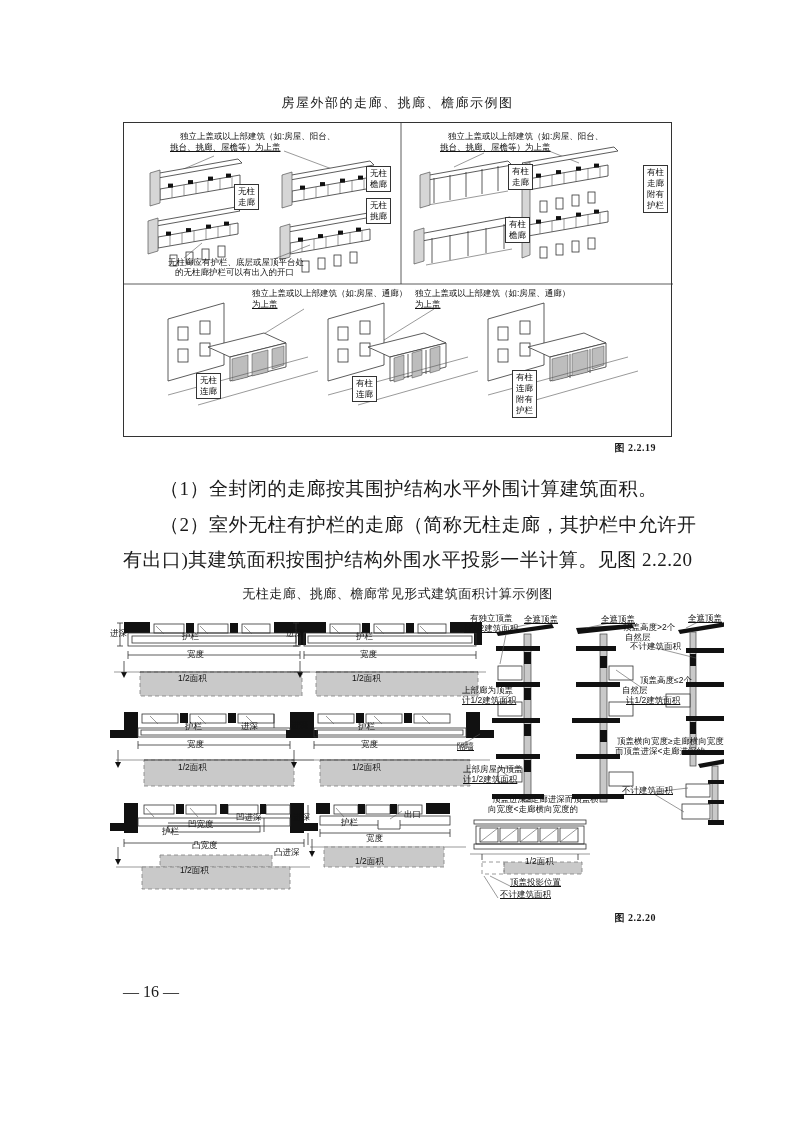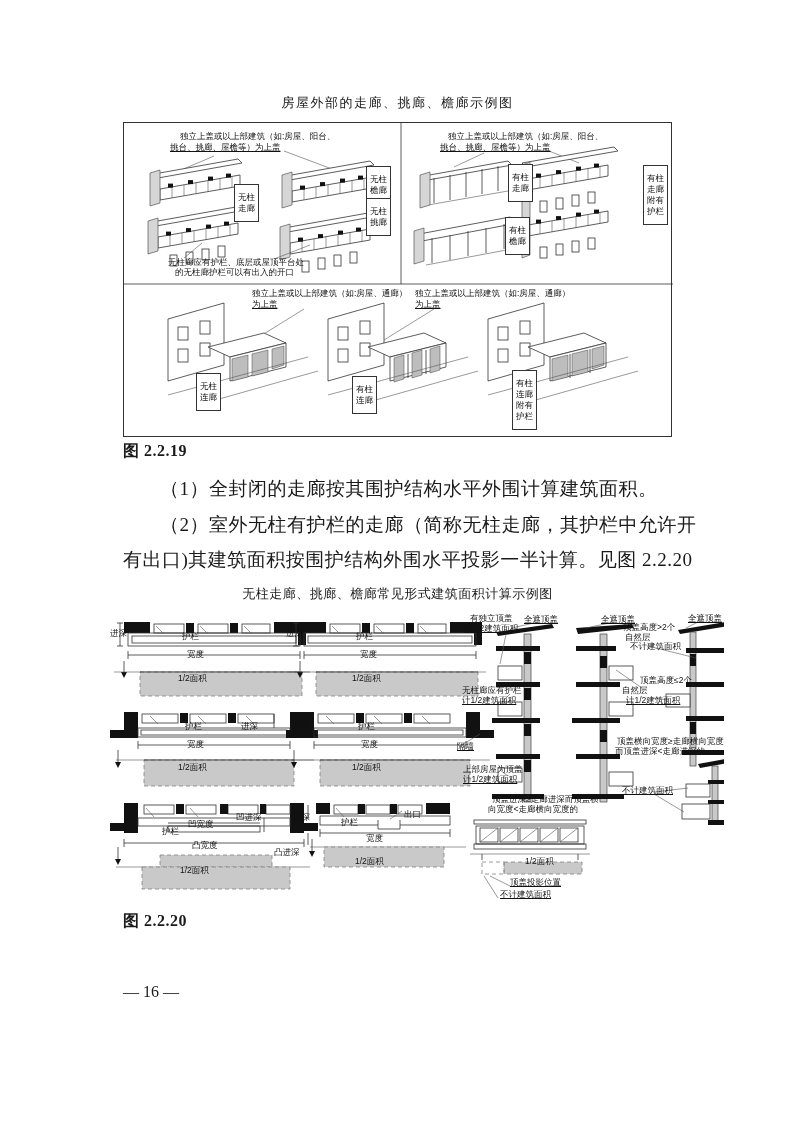--- a/index.html
+++ b/index.html
@@ -1,28 +1,28 @@
 <!DOCTYPE html>
 <html><head>
 <meta charset="utf-8">
 <style>
   html,body{margin:0;padding:0;background:#fff;}
   .page{position:relative;width:724px;height:1122px;background:#fff;overflow:hidden;
         font-family:"Liberation Serif", serif;color:#1a1a1a;}
   .abs{position:absolute;}
   .doc-title{font-size:13px;letter-spacing:1.5px;text-align:center;width:549px;left:123px;top:94px;}
-  .fig-caption{font-size:16px;font-weight:600;text-align:left;width:549px;left:123px;letter-spacing:0.5px;}
+  .fig-caption{font-size:10px;font-weight:600;text-align:right;width:549px;left:107px;letter-spacing:0.5px;}
   .para{font-size:19px;line-height:1.2;white-space:nowrap;letter-spacing:0.5px;}
   .subtitle{font-size:13px;text-align:center;width:549px;left:123px;letter-spacing:0.5px;}
   .pagenum{font-size:16px;left:123px;top:983px;}
   .fig1-frame{left:123px;top:122px;width:549px;height:315px;border:1.2px solid #333;box-sizing:border-box;}
   .lbl{position:absolute;font-size:8.5px;line-height:1.15;color:#111;white-space:nowrap;
        font-family:"Liberation Sans", sans-serif;}
   .lblbox{position:absolute;font-size:8.5px;line-height:1.3;color:#111;text-align:center;
-          white-space:pre-line;border:0.9px solid #333;background:#fff;padding:7px 3px;
+          white-space:pre-line;border:0.9px solid #333;background:#fff;padding:1px 3px;
           font-family:"Liberation Sans", sans-serif;}
   .u{text-decoration:underline;}
   svg{position:absolute;left:0;top:0;}
   .ln{stroke:#333;stroke-width:0.8;fill:none;}
   .thin{stroke:#555;stroke-width:0.6;fill:none;}
   .blk{fill:#111;stroke:none;}
   .wfill{fill:#fff;stroke:#333;stroke-width:0.8;}
   .gwall{fill:#d6d6d6;stroke:#555;stroke-width:0.7;}
   .gpan{fill:#bdbdbd;stroke:#444;stroke-width:0.5;}
   .gfill{fill:#c9c9c9;stroke:#808080;stroke-width:0.8;stroke-dasharray:4 3;}
@@ -455,21 +455,21 @@
   <div class="lbl" style="left:355px;top:857px;">1/2面积</div>
 
   <div class="lbl" style="left:470px;top:614px;">有独立顶盖</div>
   <div class="lbl u" style="left:464px;top:624px;">计1/2建筑面积</div>
   <div class="lbl u" style="left:524px;top:615px;">全遮顶盖</div>
   <div class="lbl u" style="left:601px;top:615px;">全遮顶盖</div>
   <div class="lbl u" style="left:688px;top:614px;">全遮顶盖</div>
   <div class="lbl" style="left:623px;top:623px;">顶盖高度&gt;2个</div>
   <div class="lbl" style="left:625px;top:633px;">自然层</div>
   <div class="lbl" style="left:630px;top:642px;">不计建筑面积</div>
-  <div class="lbl" style="left:462px;top:686px;">无柱廊应有护栏</div>
+  <div class="lbl" style="left:462px;top:686px;">上部廊为顶盖</div>
   <div class="lbl u" style="left:462px;top:696px;">计1/2建筑面积</div>
   <div class="lbl" style="left:640px;top:676px;">顶盖高度≤2个</div>
   <div class="lbl" style="left:622px;top:686px;">自然层</div>
   <div class="lbl u" style="left:626px;top:696px;">计1/2建筑面积</div>
   <div class="lbl" style="left:463px;top:765px;">上部房屋为顶盖</div>
   <div class="lbl u" style="left:463px;top:775px;">计1/2建筑面积</div>
   <div class="lbl" style="left:617px;top:737px;">顶盖横向宽度≥走廊横向宽度</div>
   <div class="lbl" style="left:615px;top:747px;">而顶盖进深&lt;走廊进深的</div>
   <div class="lbl u" style="left:622px;top:786px;">不计建筑面积</div>
   <div class="lbl" style="left:492px;top:795px;">顶盖进深≥走廊进深而顶盖横</div>

